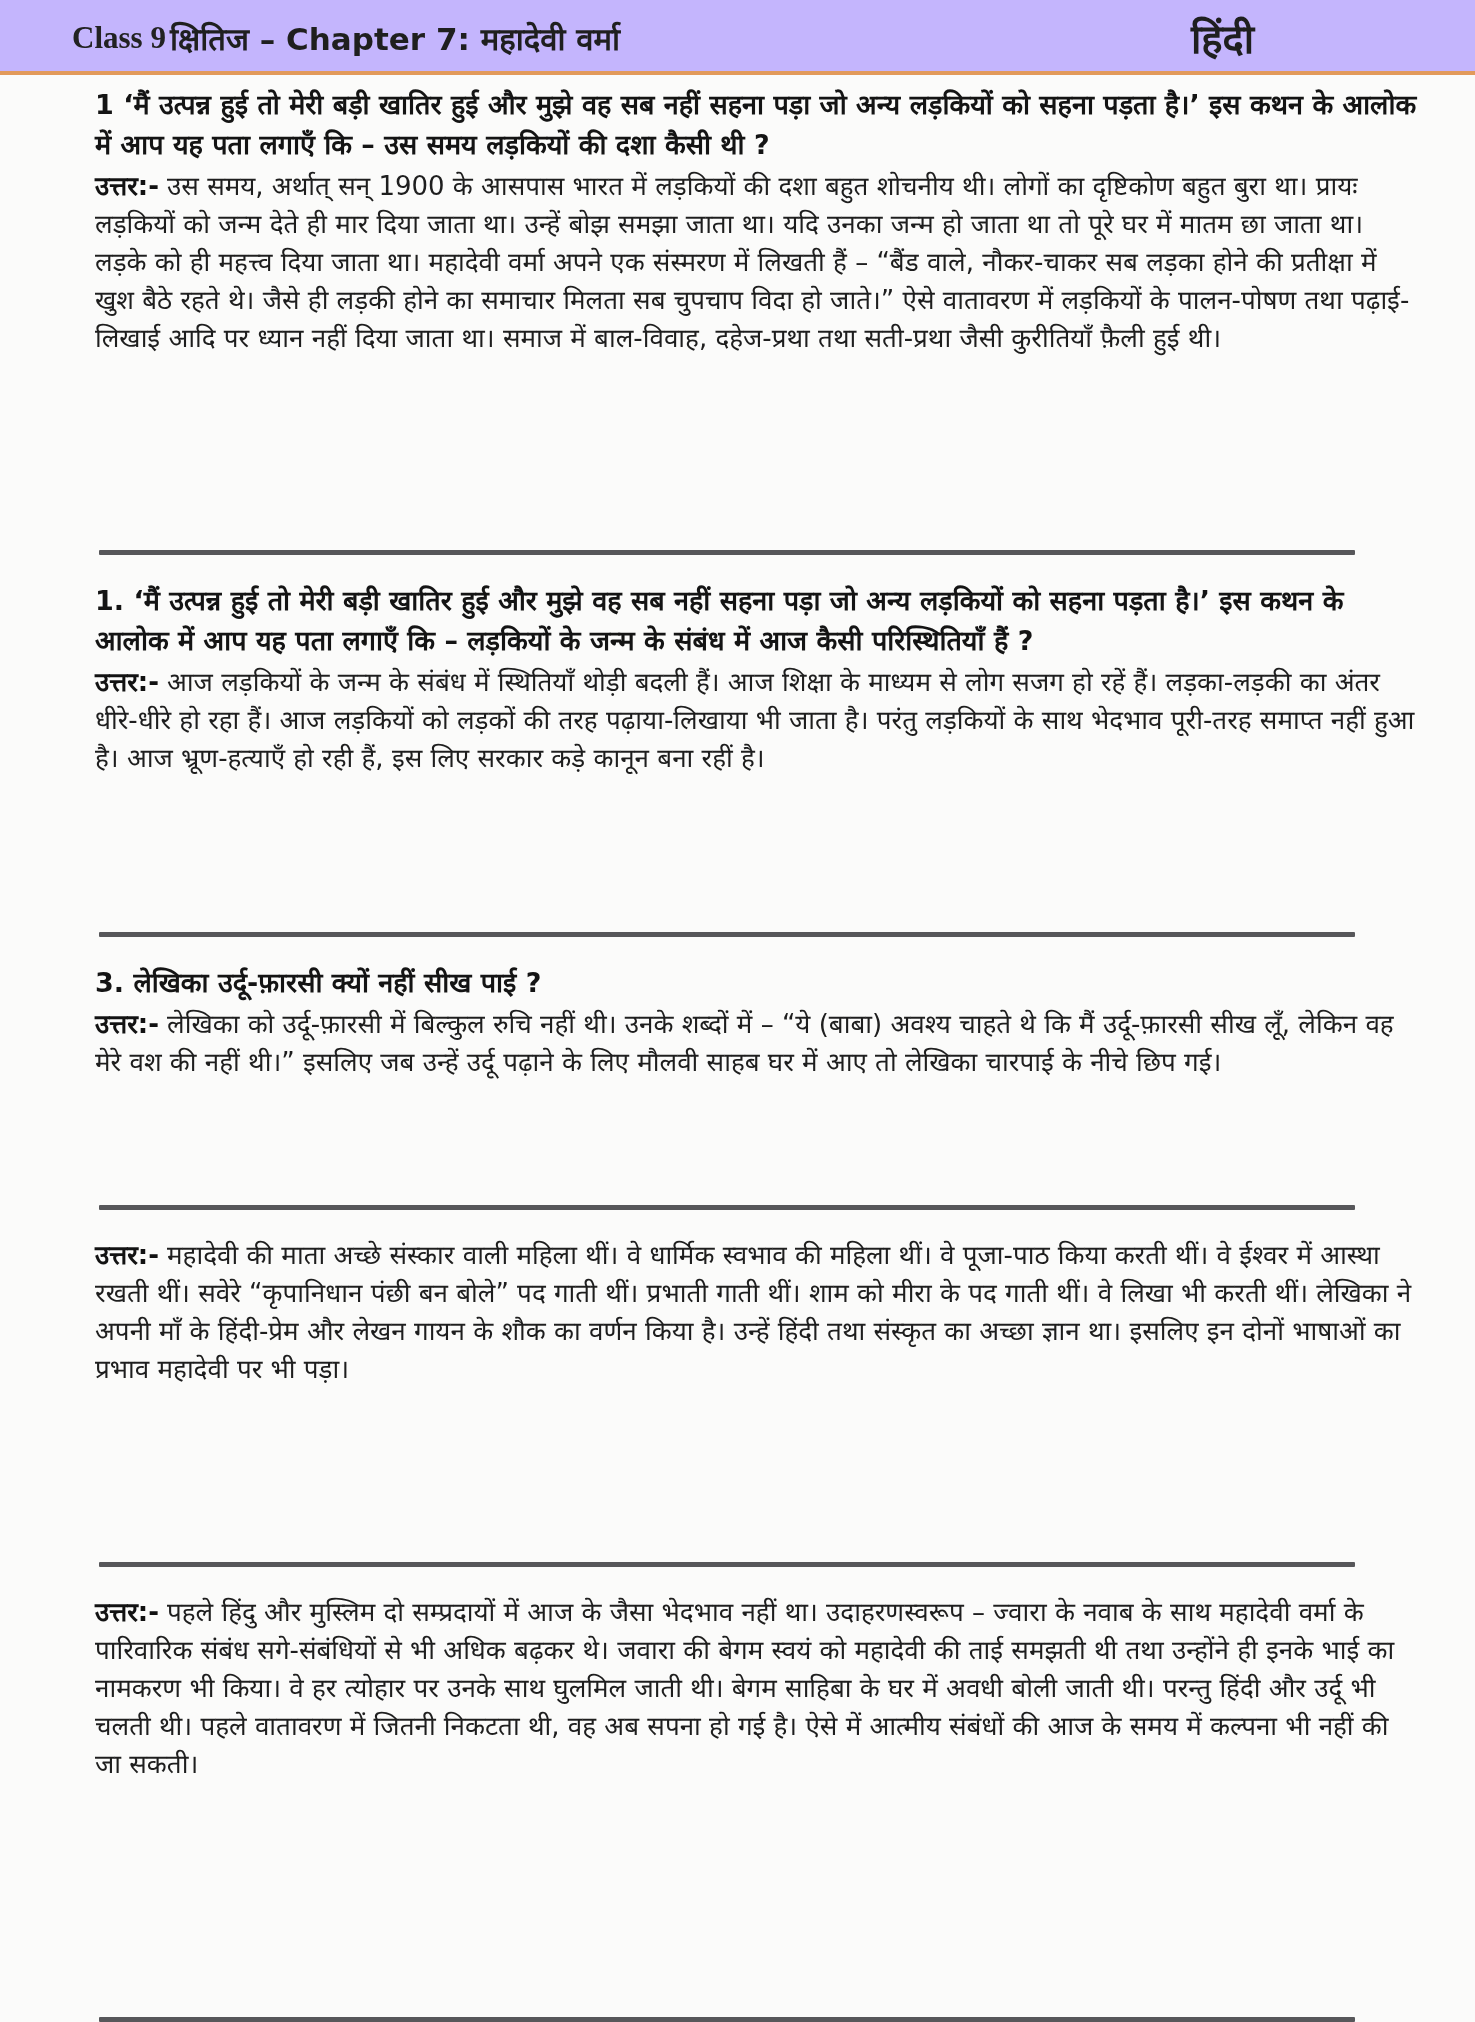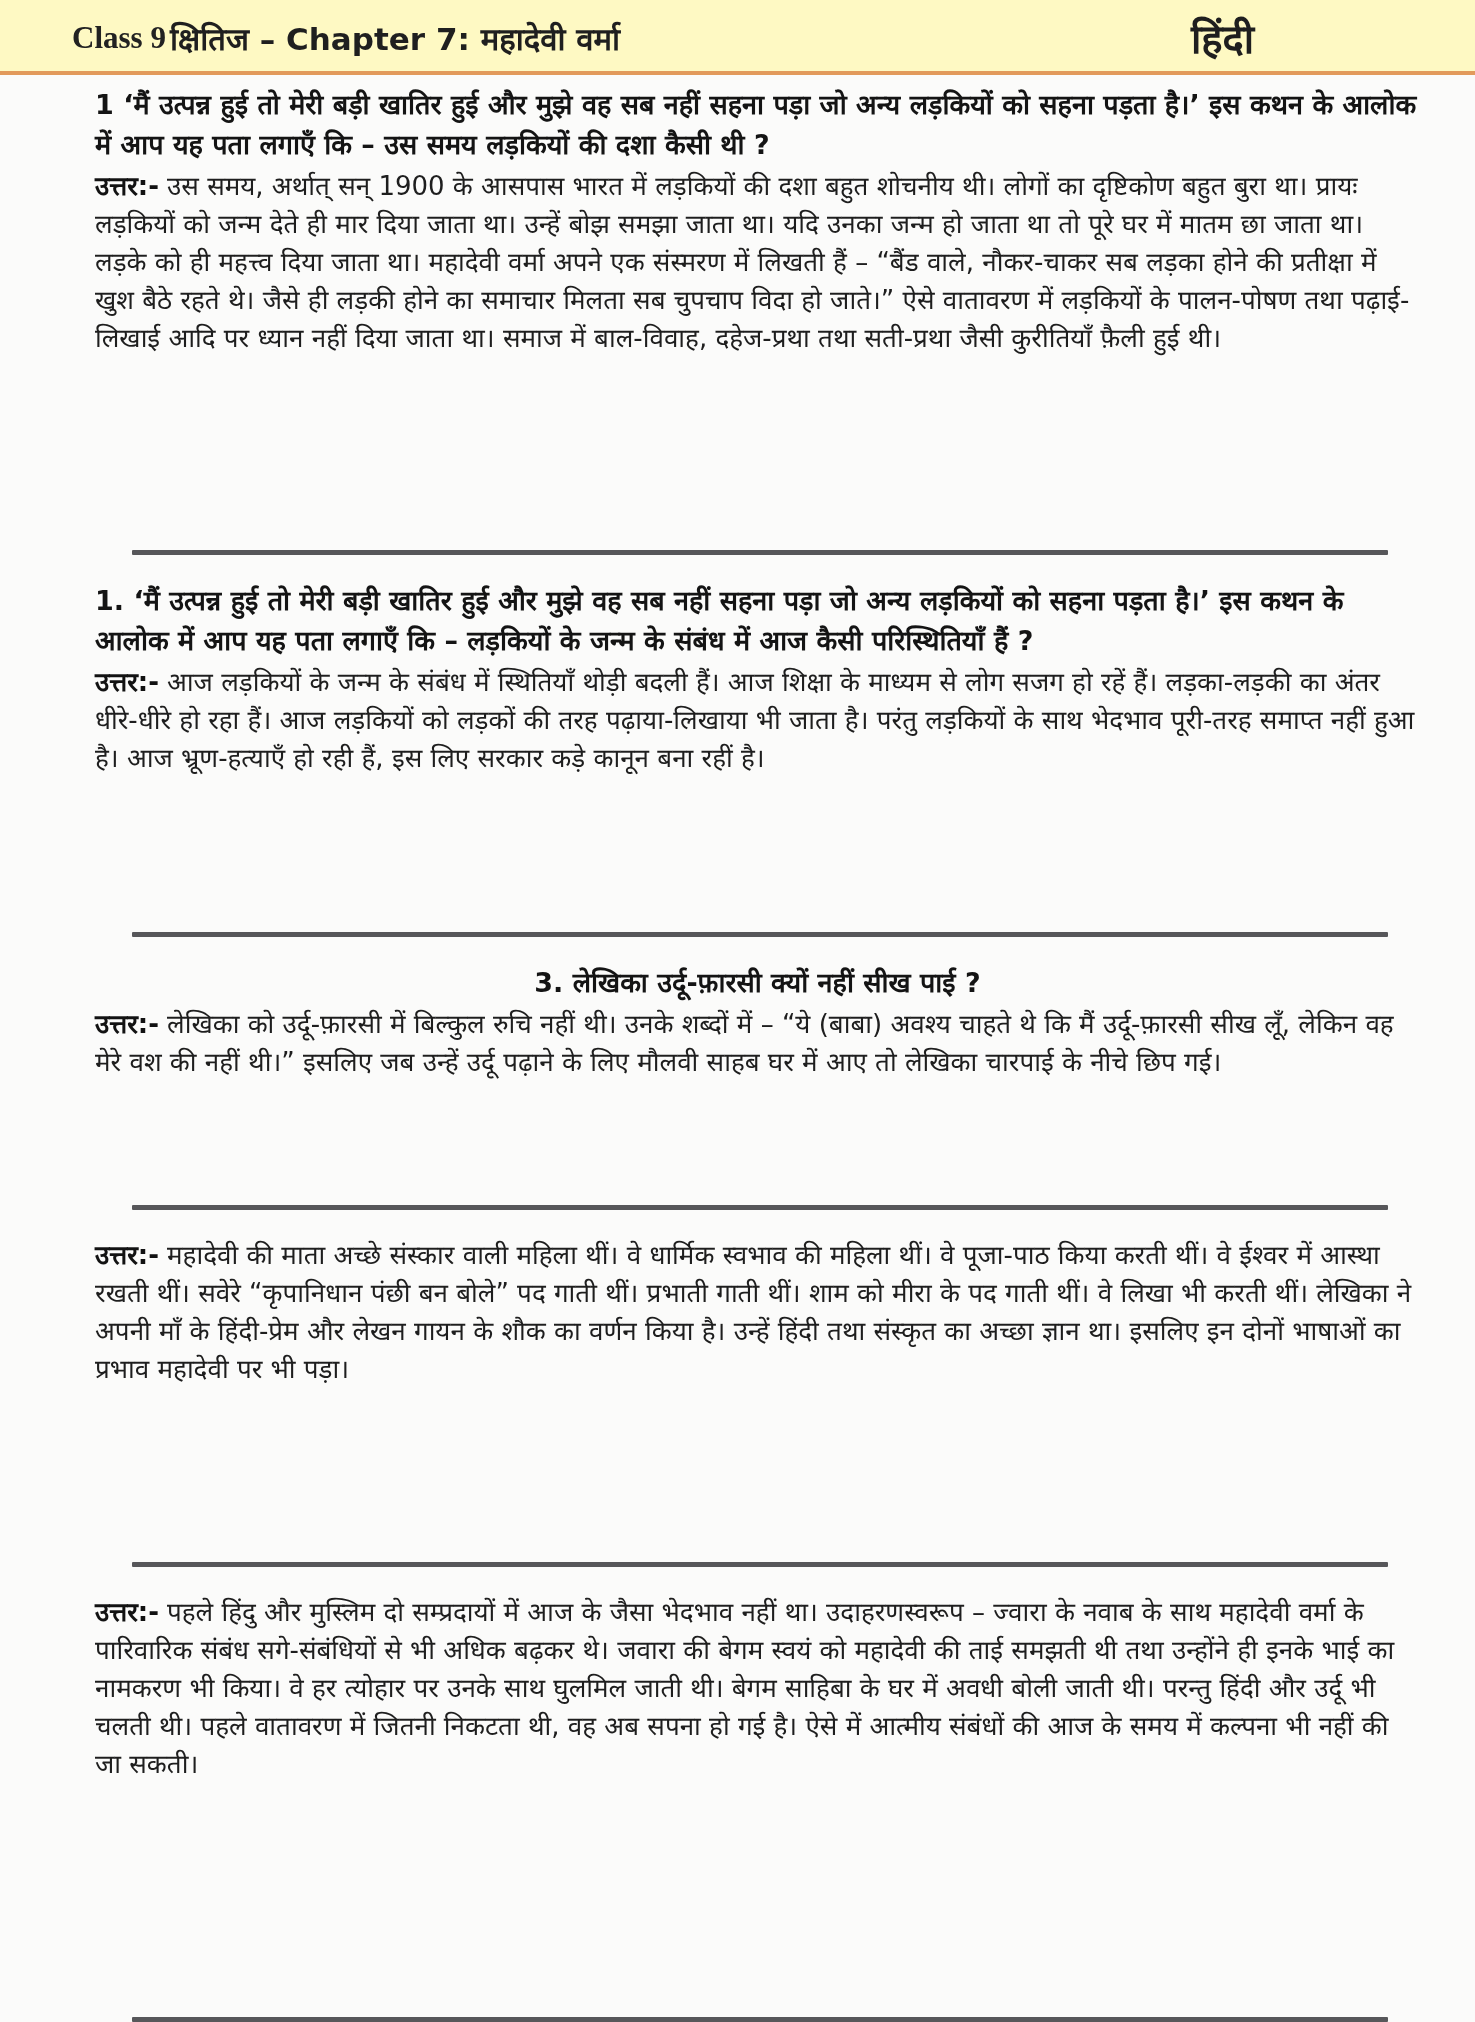--- a/index.html
+++ b/index.html
@@ -11,21 +11,21 @@
     height: 2022px;
     overflow: hidden;
     background: #fbfbfa;
     color: #1c1c1c;
   }
   .header {
     display: grid;
     grid-template-columns: 170px 1fr 350px;
     align-items: center;
     height: 71px;
-    background: #fef9c3;
+    background: #c4b5fd;
     padding-top: 4px;
   }
   .class-label {
     padding-left: 72px;
     font-family: "Liberation Serif", "DejaVu Serif", serif;
     font-weight: 700;
     font-size: 31px;
     color: #222;
     white-space: nowrap;
   }
@@ -47,21 +47,20 @@
     width: 100%;
     background: #e29a5b;
   }
   .content {
     padding: 0 55px 0 95px;
   }
   .qa-section {
     display: flex;
     flex-direction: column;
     padding-top: 26px;
-    align-items: center;
   }
   .qa-section:nth-child(1) { padding-top: 10px; min-height: 480px; }
   .qa-section:nth-child(2) { min-height: 382px; }
   .qa-section:nth-child(3) { min-height: 273px; }
   .qa-section:nth-child(4) { min-height: 357px; }
   .qa-section:nth-child(5) { min-height: 455px; }
   .question {
     font-weight: 700;
     font-size: 27px;
     line-height: 40px;

